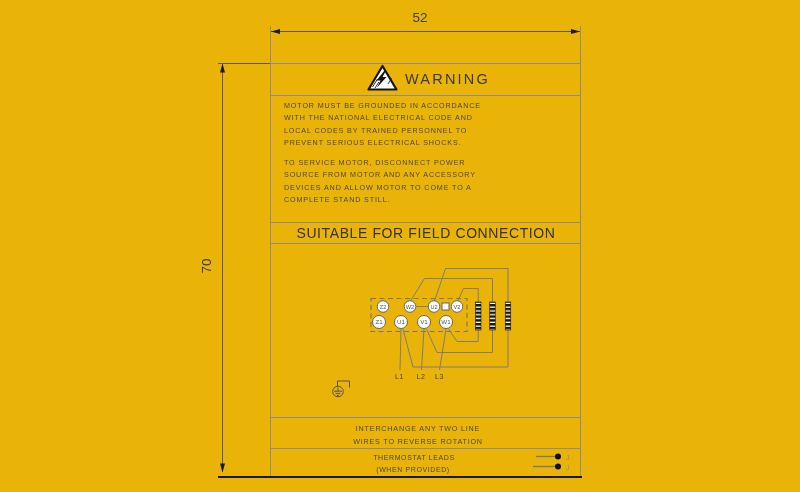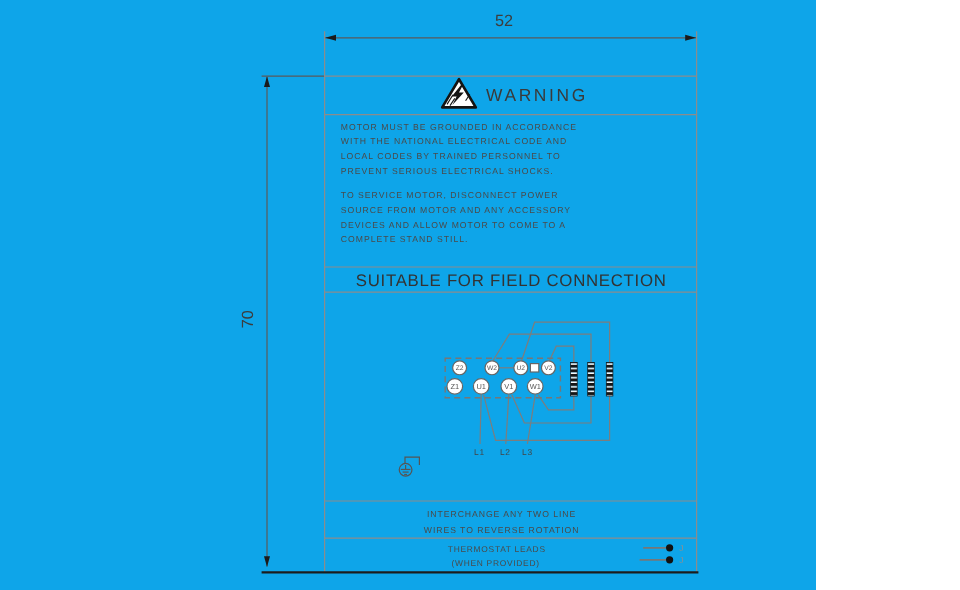--- a/index.html
+++ b/index.html
@@ -1,16 +1,16 @@
 <!DOCTYPE html>
 <html><head>
 <meta charset="utf-8">
 <style>
   html,body{margin:0;padding:0;background:#ffffff;}
-  #stage{position:relative;width:680px;height:492px;background:#0ea5e9;overflow:hidden;
+  #stage{position:relative;width:800px;height:492px;background:#eab308;overflow:hidden;
          font-family:"Liberation Sans",sans-serif;text-decoration:underline;}
   svg{position:absolute;left:0;top:0;}
   text{font-family:"Liberation Sans",sans-serif;}
   .dim{font-size:13.5px;fill:#3d3d3d;}
   .warn-title{font-size:14.5px;letter-spacing:2.2px;fill:#3a3a3a;}
   .para{font-size:7.2px;letter-spacing:0.85px;fill:#4a4a4a;}
   .heading{font-size:14px;letter-spacing:0.6px;fill:#333333;}
   .term{font-size:5.6px;fill:#555555;}
   .term2{font-size:6.2px;fill:#555555;}
   .llab{font-size:7px;letter-spacing:0.5px;fill:#444444;}

